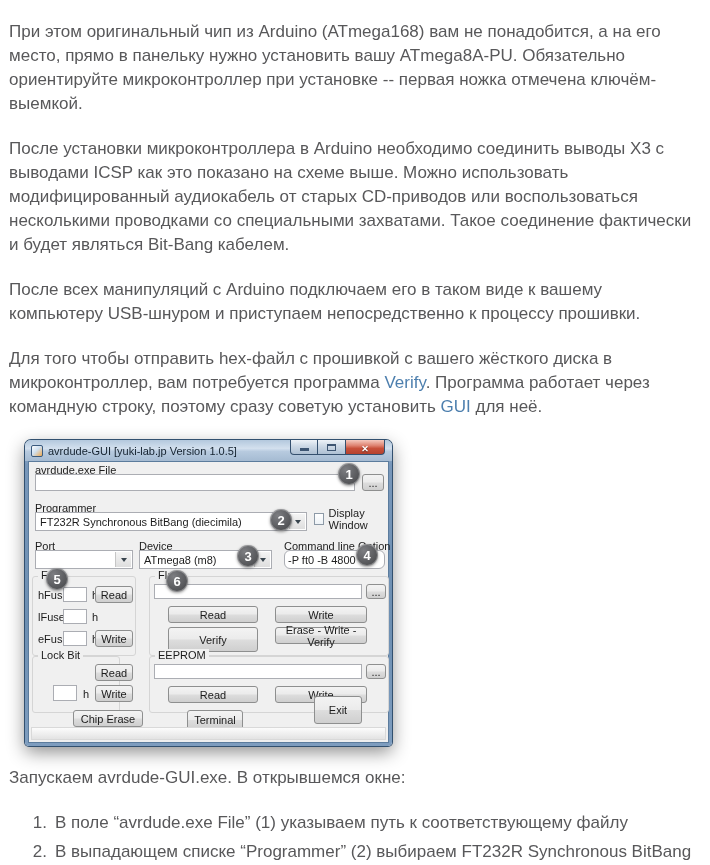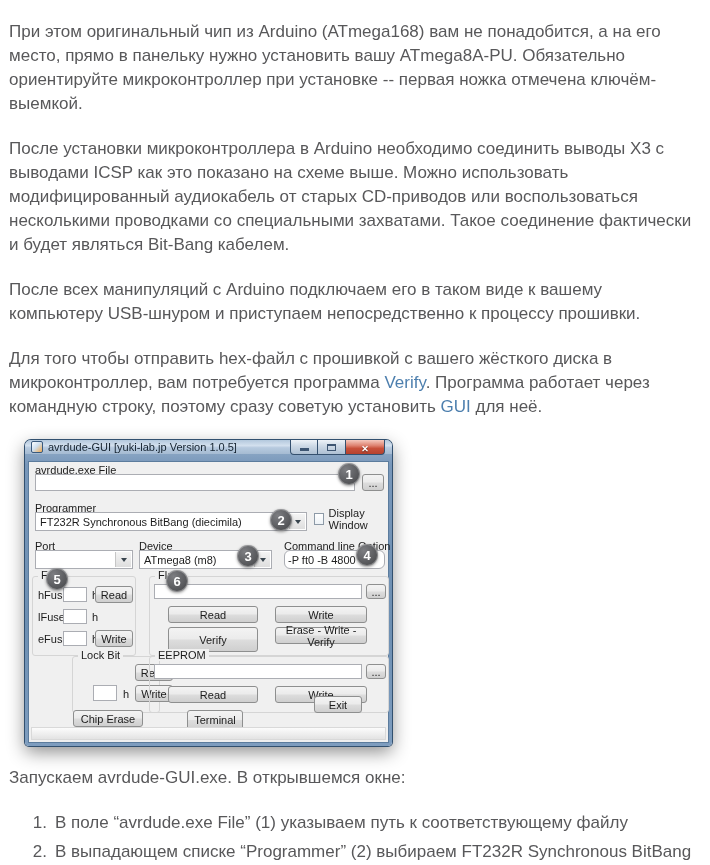--- a/index.html
+++ b/index.html
@@ -20,21 +20,21 @@
   
   .window {
     position:relative;
     margin:15px 0 0 16px;
     width:367px; height:306px;
     border-radius:6px 6px 4px 4px;
     background:linear-gradient(180deg,#9cb4cd 0%, #7897ba 8%, #6d8fb2 60%, #7e9dbf 100%);
     box-shadow:0 0 0 1px #32506f, 0 6px 18px rgba(0,0,0,.45);
   }
   .titlebar {
-    position:relative; height:14px;
+    position:relative; height:21px;
     display:flex; align-items:center; padding:0 6px;
     border-radius:6px 6px 0 0;
     background:linear-gradient(180deg,#b3c8dd 0%, #d3e0ee 40%, #b7cadf 55%, #a5bbd2 100%);
   }
   .app-icon {
     width:12px; height:12px; margin-right:5px; flex:0 0 auto;
     border:1px solid #3a5a7e; border-radius:2px;
     background:linear-gradient(135deg,#fefefe 0%, #cfe0f0 45%, #f0a94e 100%);
   }
   .title-text { font-size:11px; color:#14222f; white-space:nowrap; }
@@ -193,39 +193,39 @@
       <div class="group" style="left:120px;top:114px;width:240px;height:80px;">
         <span class="group-legend">Flash</span>
         <input class="txt" style="left: 4px; top: 7px; width: 208px; height: 15px;" value="">
         <button class="btn" style="left:216px;top:7px;width:20px;height:15px;">...</button>
         <button class="btn" style="left:18px;top:29px;width:90px;height:17px;">Read</button>
         <button class="btn" style="left:125px;top:29px;width:92px;height:17px;">Write</button>
         <button class="btn" style="left:18px;top:50px;width:90px;height:25px;">Verify</button>
         <button class="btn" style="left:125px;top:50px;width:92px;height:17px;">Erase - Write - Verify</button>
       </div>
 
-      <div class="group" style="left:3px;top:194px;width:88px;height:57px;margin-left:40px;">
+      <div class="group" style="left:3px;top:194px;width:88px;height:57px;">
         <span class="group-legend">Lock Bit</span>
         <button class="btn" style="left:62px;top:7px;width:38px;height:17px;">Read</button>
         <input class="txt" style="left: 20px; top: 28px; width: 24px; height: 16px;" value="">
         <span class="lbl" style="left:50px;top:31px;">h</span>
         <button class="btn" style="left:62px;top:28px;width:38px;height:17px;">Write</button>
       </div>
 
       <div class="group" style="left:120px;top:194px;width:240px;height:57px;">
         <span class="group-legend">EEPROM</span>
         <input class="txt" style="left: 4px; top: 7px; width: 208px; height: 15px;" value="">
         <button class="btn" style="left:216px;top:7px;width:20px;height:15px;">...</button>
         <button class="btn" style="left:18px;top:29px;width:90px;height:17px;">Read</button>
         <button class="btn" style="left:125px;top:29px;width:92px;height:17px;">Write</button>
       </div>
 
       <button class="btn" style="left:44px;top:248px;width:70px;height:17px;">Chip Erase</button>
       <button class="btn" style="left:158px;top:248px;width:56px;height:20px;">Terminal</button>
-      <button class="btn" style="left:285px;top:234px;width:48px;height:17px;">Exit</button>
+      <button class="btn" style="left:285px;top:234px;width:48px;height:28px;">Exit</button>
 
       <div class="statusbar"></div>
     </div>
 
     <div class="circle" style="left:313px;top:23px;">1</div>
     <div class="circle" style="left:245px;top:69px;">2</div>
     <div class="circle" style="left:212px;top:105px;">3</div>
     <div class="circle" style="left:331px;top:104px;">4</div>
     <div class="circle" style="left:21px;top:128px;">5</div>
     <div class="circle" style="left:141px;top:130px;">6</div>

